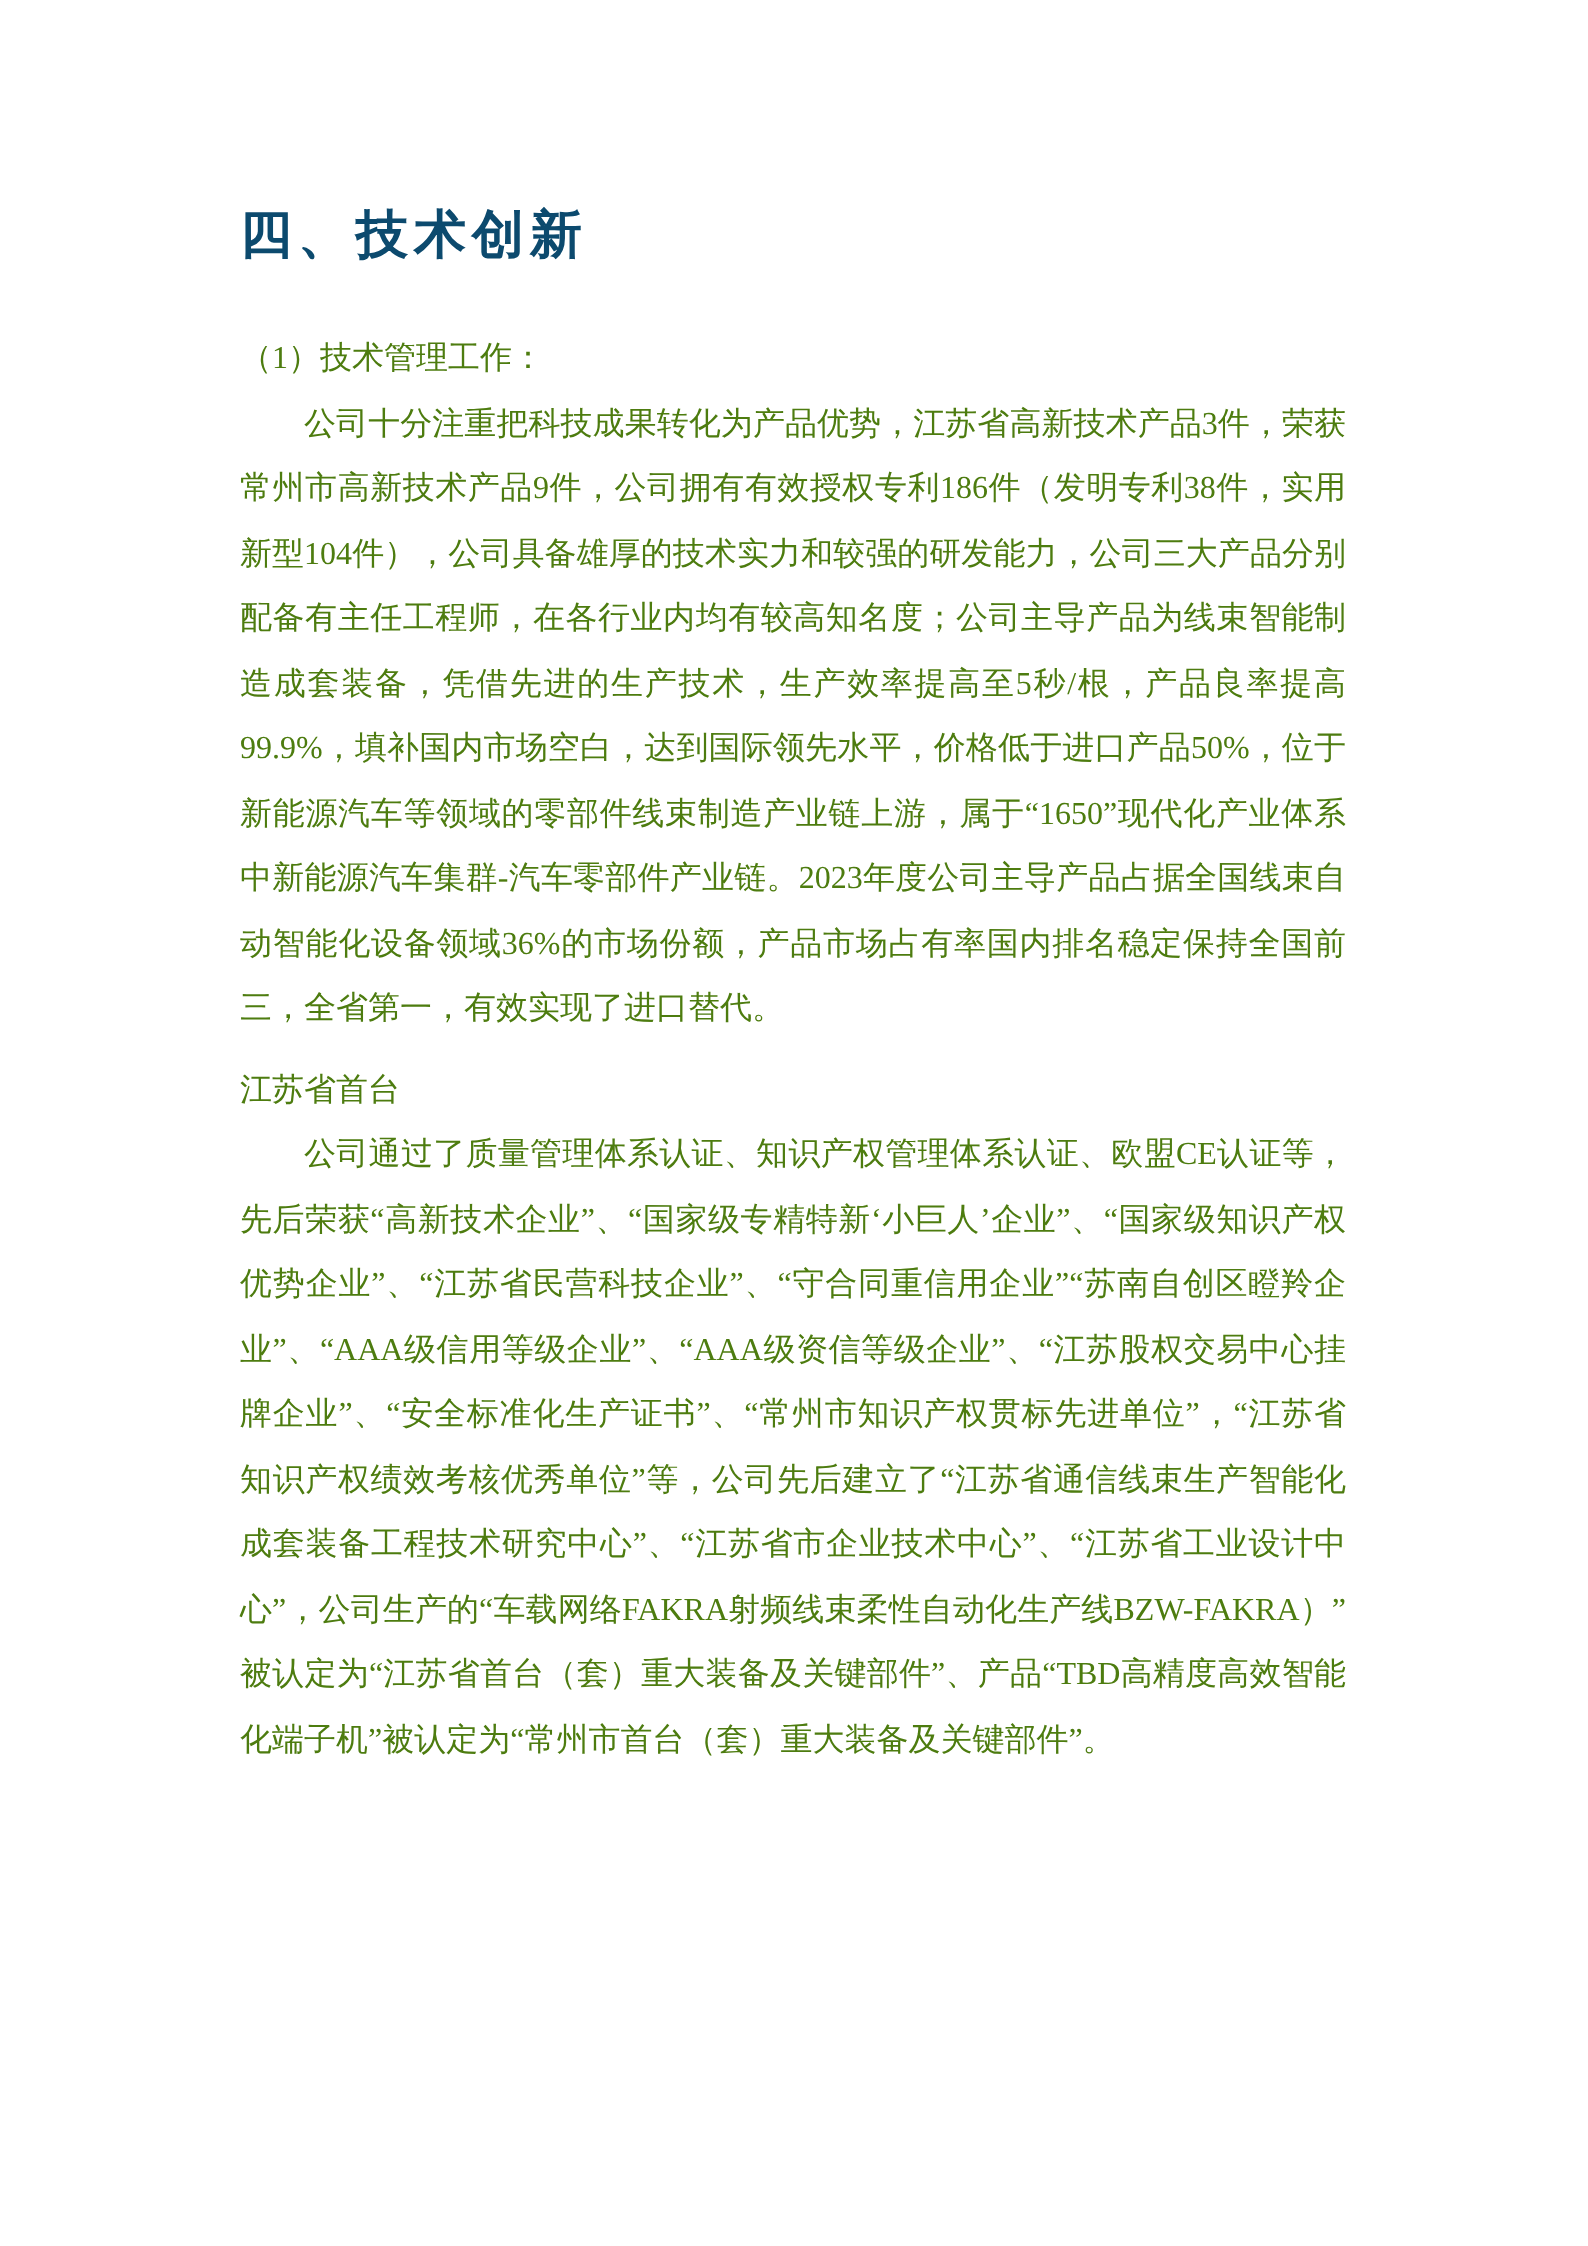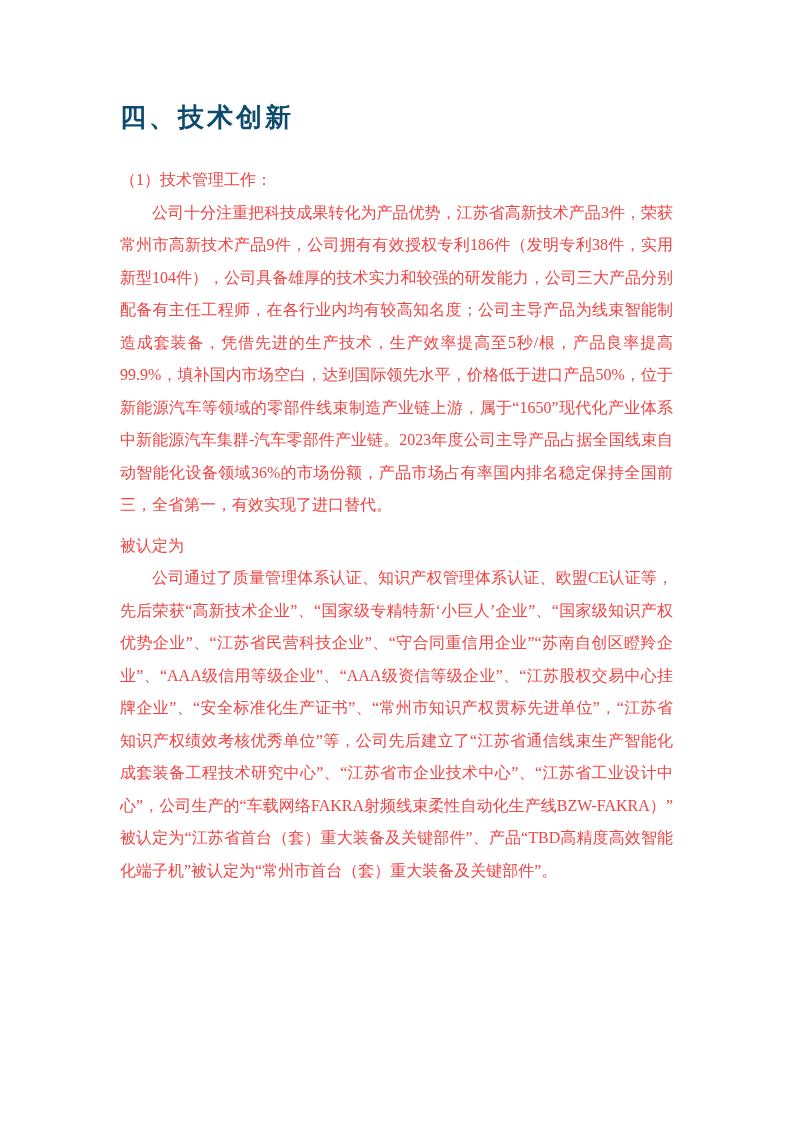--- a/index.html
+++ b/index.html
@@ -30,21 +30,21 @@
     font-weight: 700;
     font-size: 26px;
     line-height: 34px;
     letter-spacing: 3px;
     color: #0c4a6e;
   }
   .body-text {
     font-family: "Liberation Serif", "DejaVu Serif", serif;
     font-size: 16px;
     line-height: 32.5px;
-    color: #ef4444;
+    color: #4d7c0f;
   }
   .sub-label {
     margin: 30px 0 0 0;
   }
   .paragraph {
     margin: 0;
     text-indent: 32px;
     text-align: justify;
     text-justify: inter-ideograph;
   }
@@ -57,18 +57,18 @@
 
 <div class="page">
   <div class="content">
 
     <h1 class="doc-heading">四、技术创新</h1>
 
     <p class="body-text sub-label">（1）技术管理工作：</p>
 
     <p class="body-text paragraph">公司十分注重把科技成果转化为产品优势，江苏省高新技术产品3件，荣获常州市高新技术产品9件，公司拥有有效授权专利186件（发明专利38件，实用新型104件），公司具备雄厚的技术实力和较强的研发能力，公司三大产品分别配备有主任工程师，在各行业内均有较高知名度；公司主导产品为线束智能制造成套装备，凭借先进的生产技术，生产效率提高至5秒/根，产品良率提高99.9%，填补国内市场空白，达到国际领先水平，价格低于进口产品50%，位于新能源汽车等领域的零部件线束制造产业链上游，属于“1650”现代化产业体系中新能源汽车集群-汽车零部件产业链。2023年度公司主导产品占据全国线束自动智能化设备领域36%的市场份额，产品市场占有率国内排名稳定保持全国前三，全省第一，有效实现了进口替代。</p>
 
-    <p class="body-text honors-label">被认定为</p>
+    <p class="body-text honors-label">江苏省首台</p>
 
     <p class="body-text paragraph">公司通过了质量管理体系认证、知识产权管理体系认证、欧盟CE认证等，先后荣获“高新技术企业”、“国家级专精特新‘小巨人’企业”、“国家级知识产权优势企业”、“江苏省民营科技企业”、“守合同重信用企业”“苏南自创区瞪羚企业”、“AAA级信用等级企业”、“AAA级资信等级企业”、“江苏股权交易中心挂牌企业”、“安全标准化生产证书”、“常州市知识产权贯标先进单位”，“江苏省知识产权绩效考核优秀单位”等，公司先后建立了“江苏省通信线束生产智能化成套装备工程技术研究中心”、“江苏省市企业技术中心”、“江苏省工业设计中心”，公司生产的“车载网络FAKRA射频线束柔性自动化生产线BZW-FAKRA）”被认定为“江苏省首台（套）重大装备及关键部件”、产品“TBD高精度高效智能化端子机”被认定为“常州市首台（套）重大装备及关键部件”。</p>
 
   </div>
 </div>
 
 </body></html>

